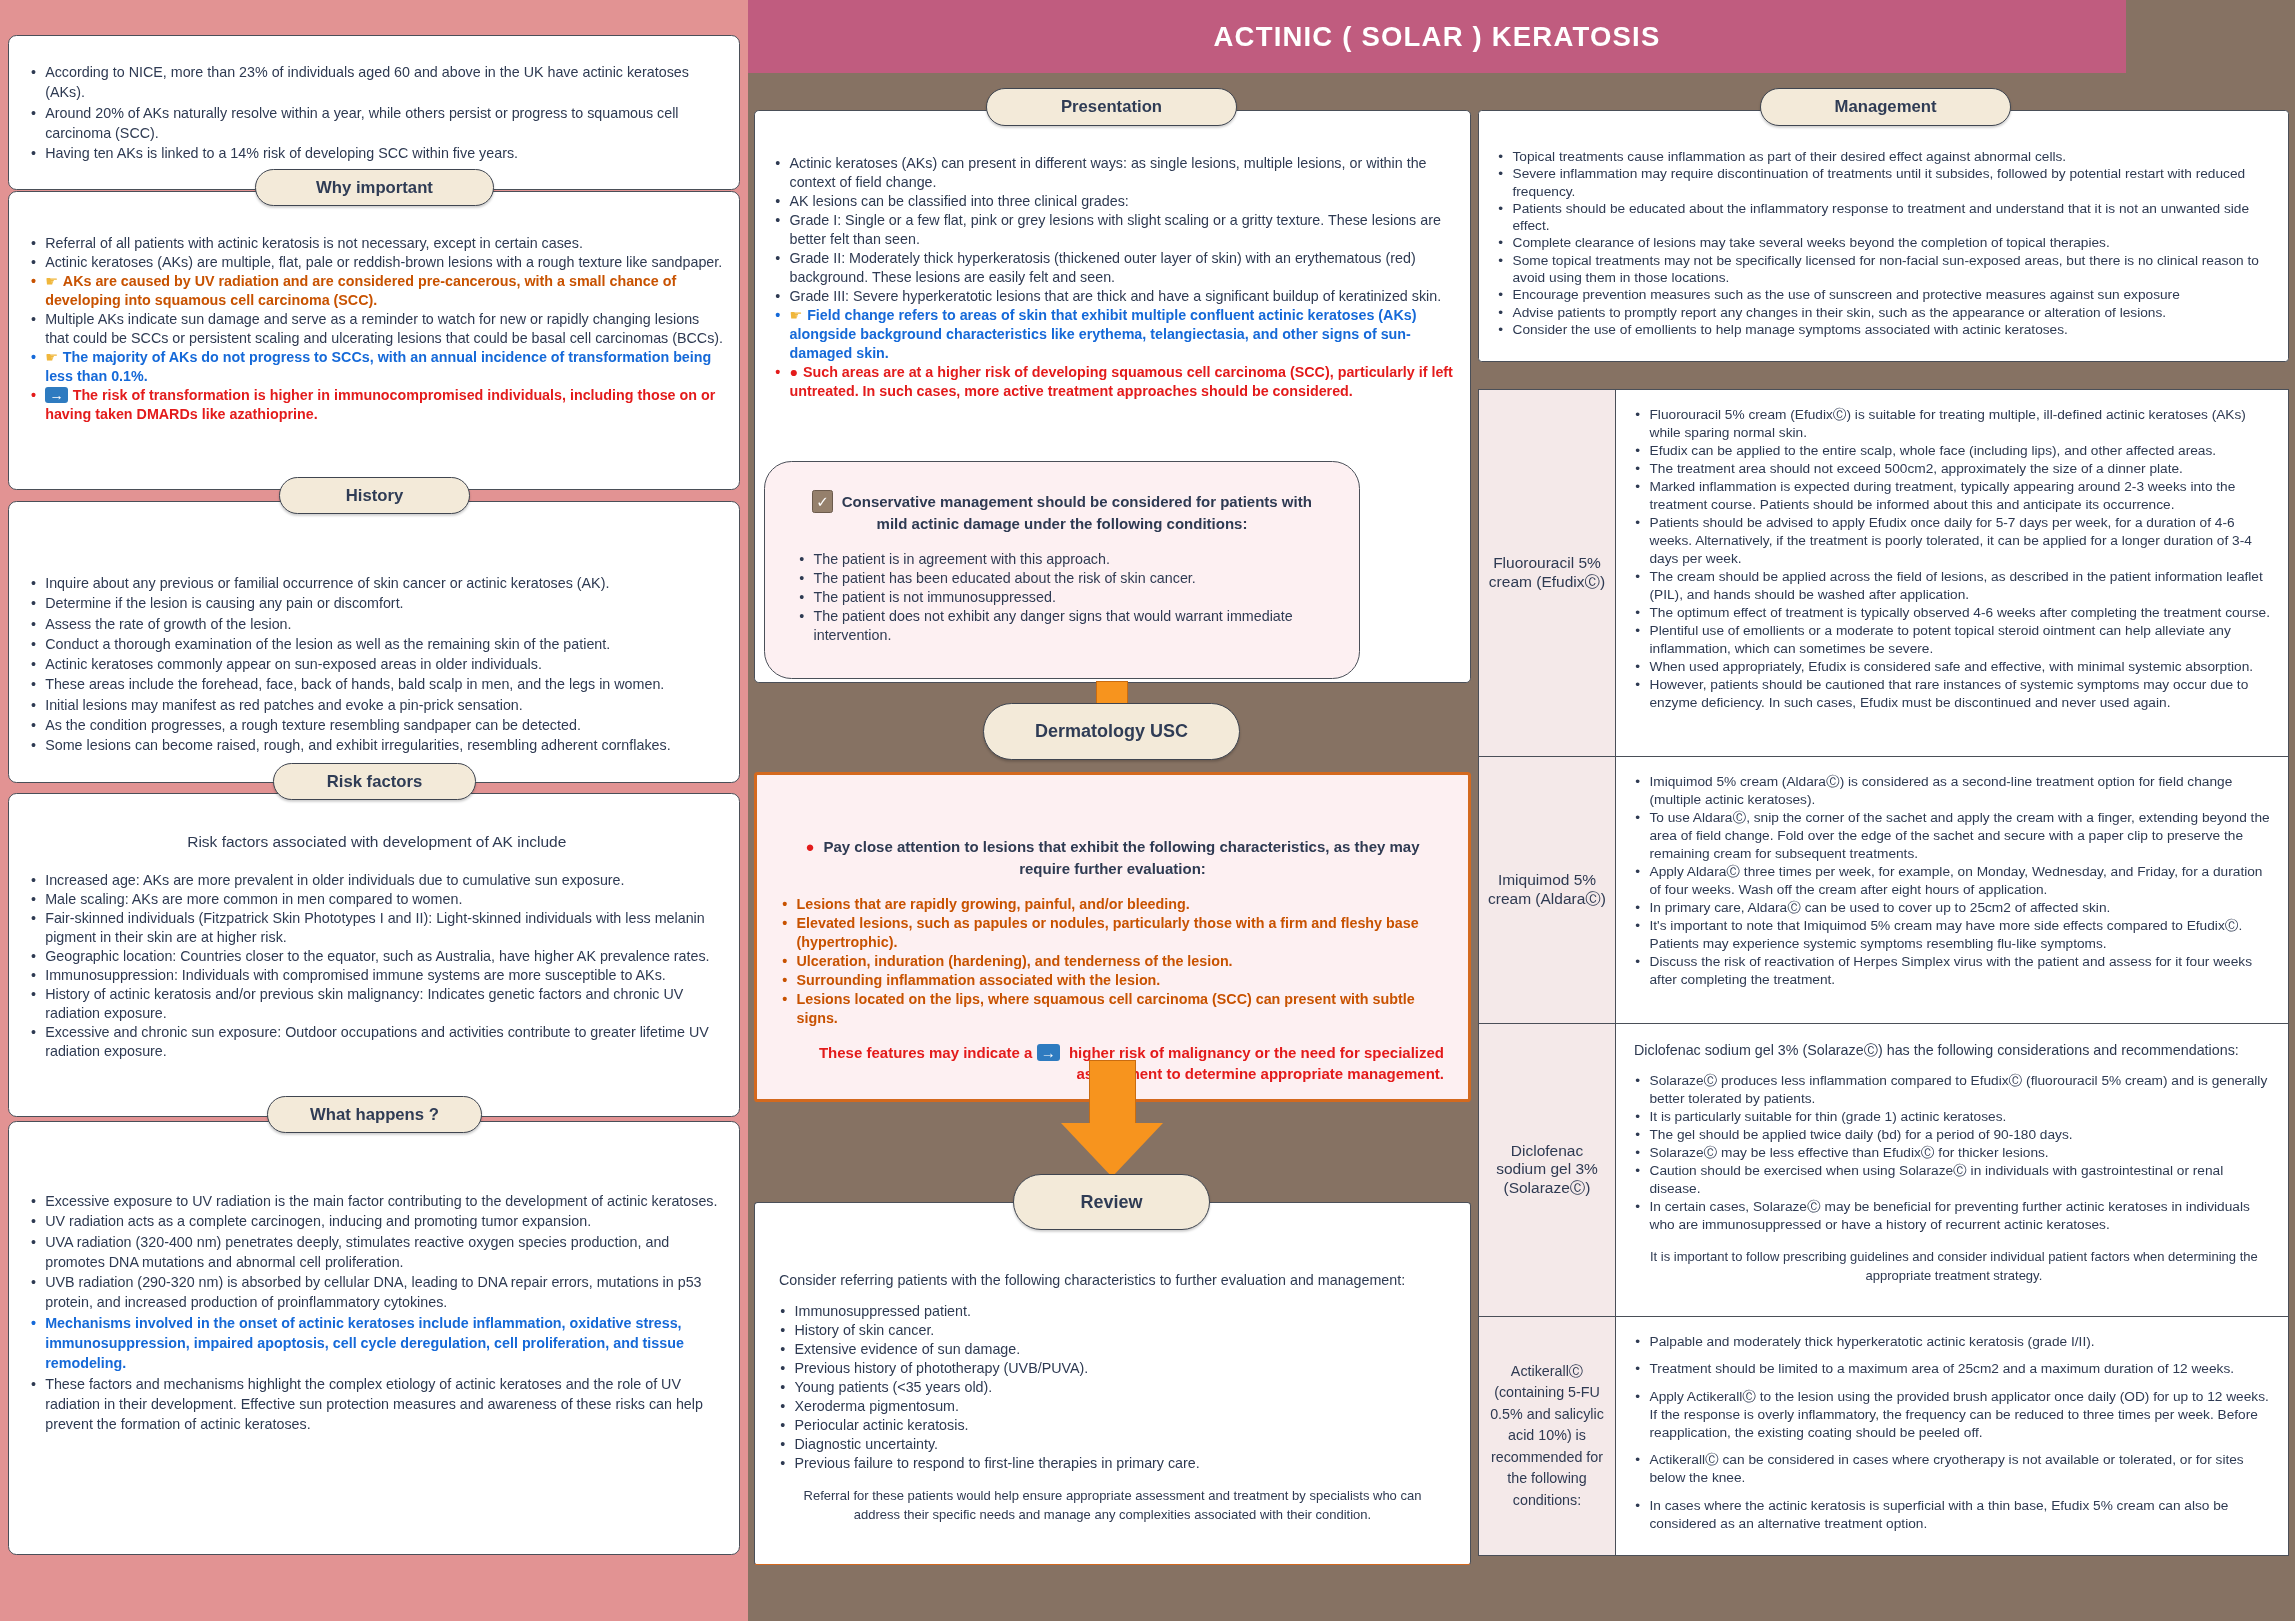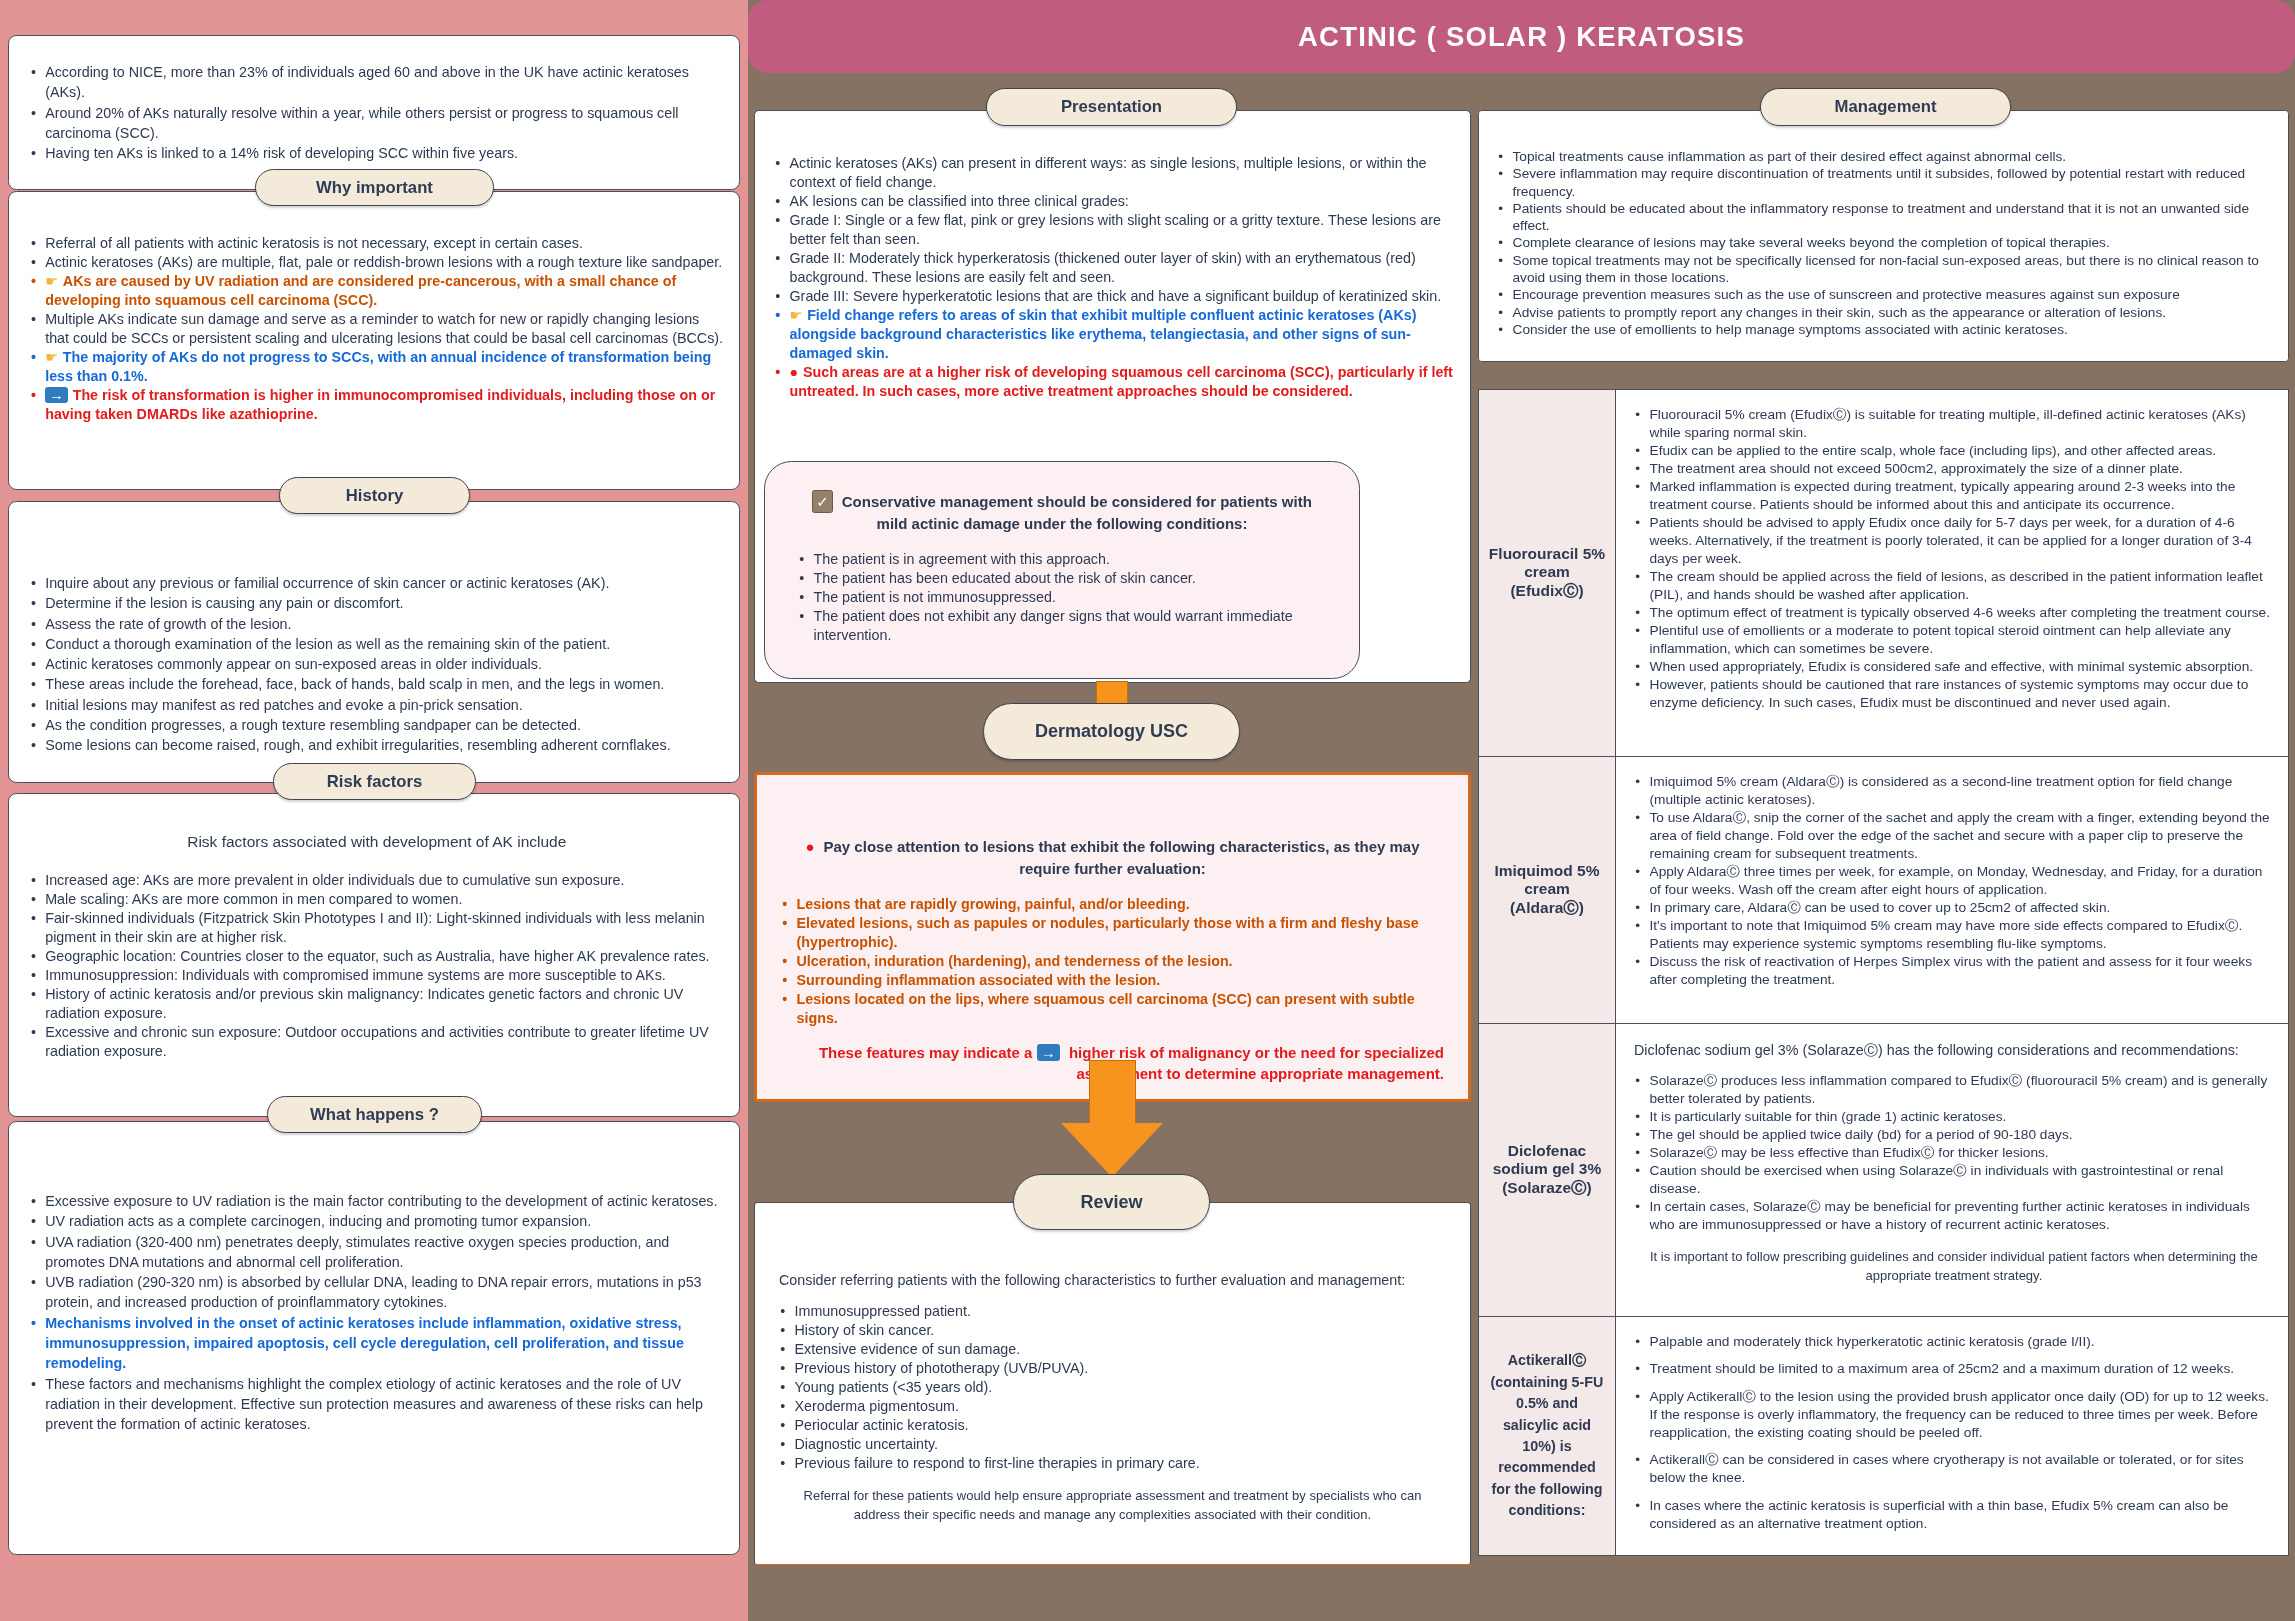--- a/index.html
+++ b/index.html
@@ -1,21 +1,21 @@
 <!DOCTYPE html>
 <html style="font-size:9.6px"><head>
 <meta charset="utf-8">
 <style>
   html,body{margin:0;padding:0;background:#867263;}
   #canvas{position:relative;width:2295px;height:1621px;background:#867263;
           font-family:"Liberation Sans","DejaVu Sans",sans-serif;color:#2e3a52;}
   
   .left-panel{position:absolute;left:0;top:0;width:748px;height:1621px;background:#e29393;}
-  .title-bar{position:absolute;left:748px;top:0;width:1547px;height:73px;background:#c05c7f;
-             display:flex;align-items:center;justify-content:center;border-radius:20px;}
+  .title-bar{position:absolute;left:748px;top:0;width:1378px;height:73px;background:#c05c7f;
+             display:flex;align-items:center;justify-content:center;}
   .title-bar h1{margin:0;color:#ffffff;font-size:27.5px;letter-spacing:1.2px;font-weight:bold;}
   .box{position:absolute;background:#ffffff;border:1.8px solid #4a4f58;border-radius:8.4px;
        box-sizing:border-box;overflow:hidden;}
   .oval{position:absolute;display:flex;align-items:center;justify-content:center;
         background:#f3ead9;border:1.8px solid #3f4550;border-radius:29px;font-weight:bold;
         font-size:16.7px;color:#2f3c55;z-index:6;box-sizing:border-box;box-shadow:0 1.8px 2.4px rgba(0,0,0,.2);}
   
   #box-intro{left:8.4px;top:35px;width:732px;height:155px;padding:26px 18px 0 20.3px;}
   #oval-why{left:255px;top:169px;width:239px;height:37px;}
   #box-why{left:8.4px;top:191px;width:732px;height:299px;padding:42px 15.5px 0 20.3px;}
@@ -47,21 +47,21 @@
                 border-bottom-color:#d4691e;padding:67px 24px 0 24px;}
   
   #oval-management{left:1760px;top:88px;width:251px;height:38px;}
   #panel-management{left:1478px;top:110px;width:811px;height:252px;border-radius:3.6px;
                     padding:37px 14.3px 0 18px;}
   #treatment-table{position:absolute;left:1478px;top:389px;width:811px;height:1167px;
                    background:#ffffff;border:1.8px solid #4a4f58;box-sizing:border-box;
                    display:grid;grid-template-columns:137px 1fr;
                    grid-template-rows:366px 267px 293px 1fr;}
   .th-cell{background:#f4e9e9;border-right:1.8px solid #4a4f58;display:flex;align-items:center;
-           justify-content:center;text-align:center;font-weight:bold;font-size:15.5px;
+           justify-content:center;text-align:center;font-weight:normal;font-size:15.5px;
            padding:0 8.4px;box-sizing:border-box;color:#2e3a52;}
   .td-cell{background:#ffffff;box-sizing:border-box;padding:15.5px 14.3px 0 18px;overflow:hidden;}
   .row-border{border-top:1.8px solid #4a4f58;}
   .th-small{font-size:14.3px;line-height:1.5;}
   
   ul.list{list-style:none;margin:0;padding:0;}
   .item{position:relative;padding-left:15.5px;margin:0;}
   .item .marker{position:absolute;left:1.2px;top:0;}
   .lg .item{font-size:14.3px;line-height:20.3px;}
   .md .item{font-size:14.3px;line-height:19px;}

